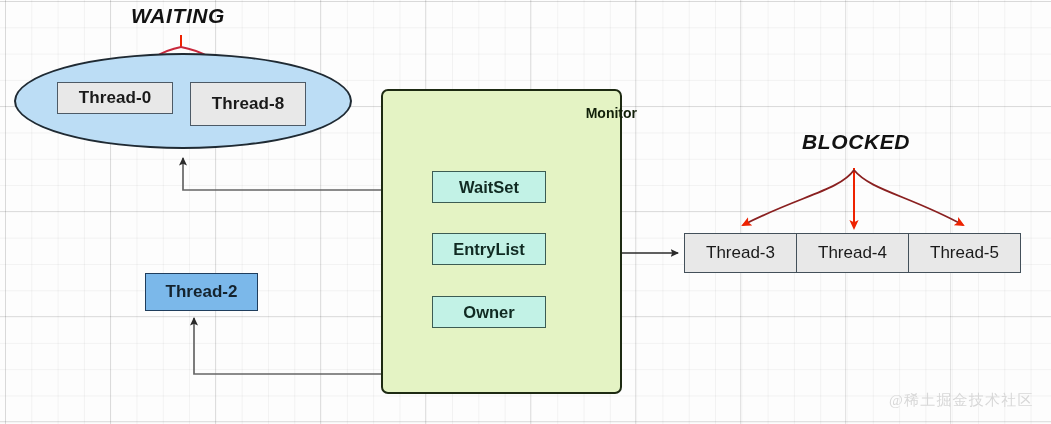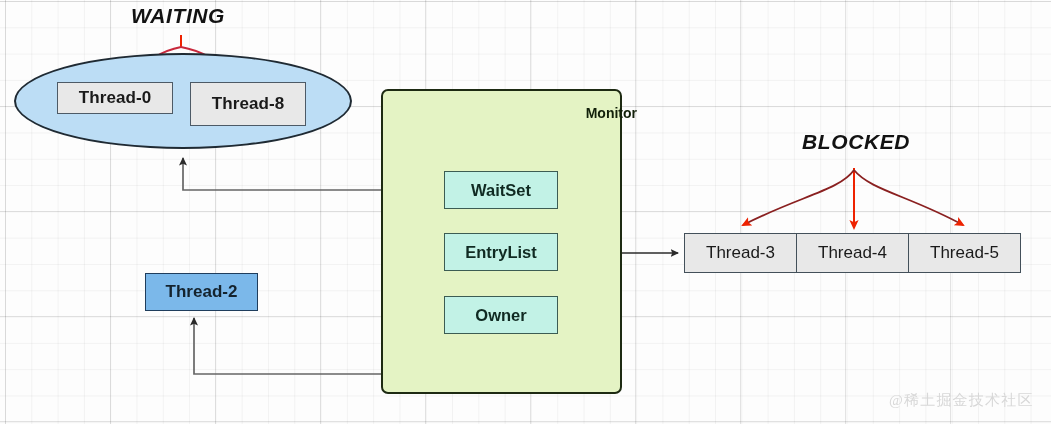--- a/index.html
+++ b/index.html
@@ -94,23 +94,23 @@
     font-weight: bold;
     color: #12200a;
     font-family: "Liberation Sans", sans-serif;
   }
 
   .monitor-slot {
     background: #c2f2e6;
     border: 1.6px solid #3c5c53;
     font-size: 16.5px;
     color: #102a22;
-    left: 444px;
+    left: 432px;
     width: 114px;
-    height: 38px;
+    height: 32px;
   }
 
   
   .blocked-row {
     position: absolute;
     left: 684px;
     top: 233px;
     width: 337px;
     height: 40px;
     display: flex;

